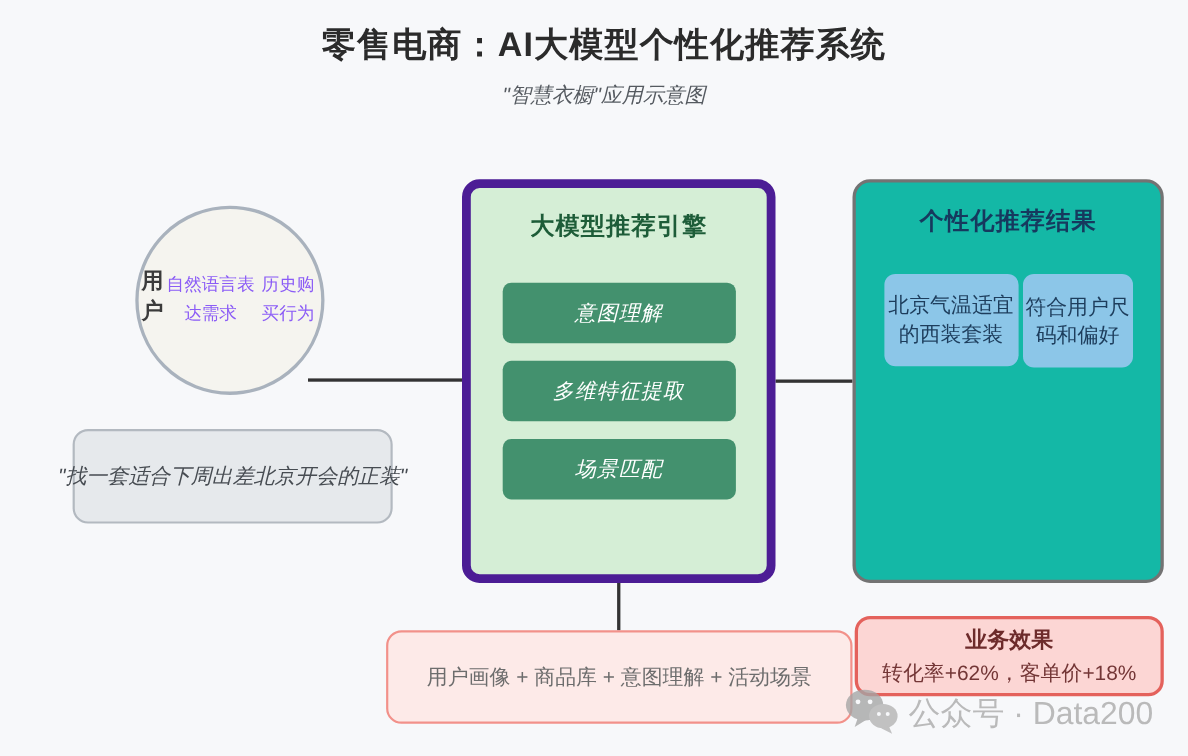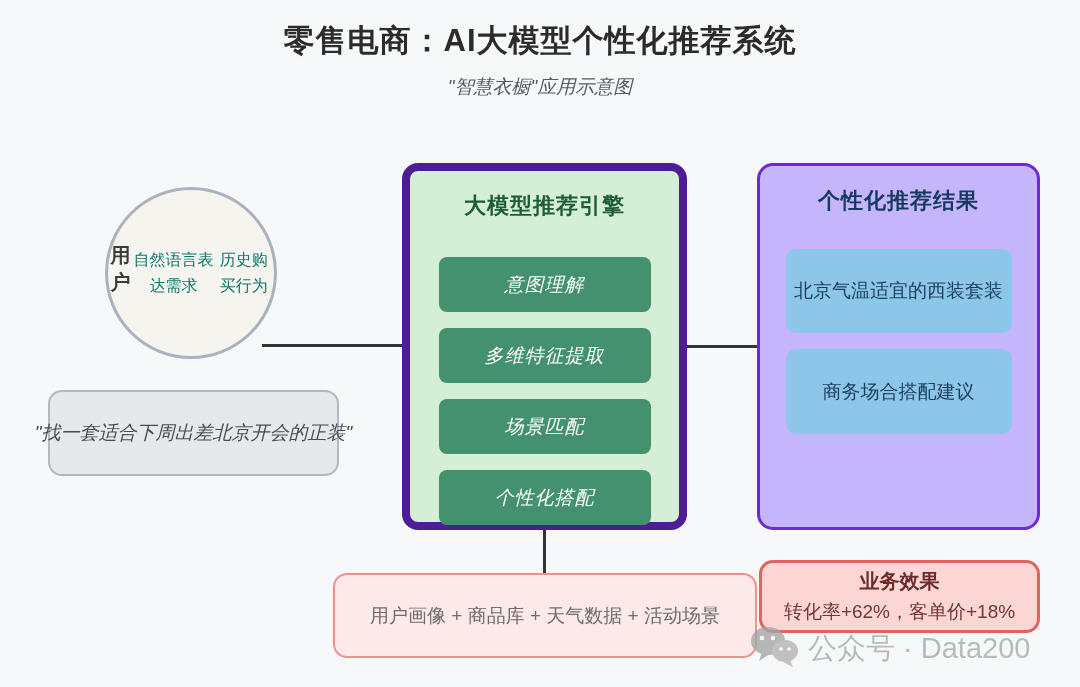--- a/index.html
+++ b/index.html
@@ -6,21 +6,21 @@
   body{
     font-family:"Liberation Sans","DejaVu Sans",sans-serif;
     background:#f7f8fa;
   }
   .canvas{
     position:relative;
     width:1080px;height:687px;
     background:#f7f8fa;
     overflow:hidden;
   }
-  .abs{position:absolute;}
+  .abs{position:absolute;margin-left:18px;}
 
   
   .page-title{
     left:0;right:0;top:20px;
     text-align:center;
     font-size:31px;font-weight:bold;
     color:#2b2b2b;
     letter-spacing:1px;
   }
   .page-subtitle{
@@ -35,21 +35,21 @@
     left:105px;top:187px;
     width:166px;height:166px;
     border-radius:50%;
     background:#f5f4ef;
     border:3px solid #a9b2bd;
     display:flex;flex-direction:row;
     align-items:center;justify-content:center;
     text-align:center;
   }
   .user-circle .u-title{font-size:20px;font-weight:bold;color:#3b3b3b;margin-bottom:8px;}
-  .user-circle .u-line{font-size:16px;color:#0f766e;line-height:26px;}
+  .user-circle .u-line{font-size:16px;color:#8b5cf6;line-height:26px;}
 
   
   .quote-box{
     left:48px;top:390px;
     width:287px;height:82px;
     background:#e6e9ec;
     border:2.5px solid #b3b9c0;
     border-radius:14px;
     display:flex;align-items:center;justify-content:center;
   }
@@ -88,35 +88,35 @@
     display:flex;align-items:center;justify-content:center;
     letter-spacing:1px;
     font-style:italic;
   }
 
   
   .results-box{
     left:757px;top:163px;
     width:283px;height:367px;
     box-sizing:border-box;
-    background:#c4b5fd;
-    border:3px solid #6d28d9;
+    background:#14b8a6;
+    border:3px solid #737373;
     border-radius:16px;
   }
   .results-title{
     margin-top:20px;
     text-align:center;
     font-size:22px;font-weight:bold;
     color:#16395e;
     letter-spacing:1px;
   }
   .results-items{
     margin:33px auto 0 auto;
     width:226px;
-    display:flex;flex-direction:column;gap:16px;
+    display:flex;flex-direction:row;gap:4px;
   }
   .result-item{
     background:#8cc6e8;
     border-radius:10px;
     color:#1d3d5c;
     font-size:19px;
     display:flex;align-items:center;justify-content:center;
     text-align:center;
   }
   .result-item.h1{height:84px;}
@@ -191,34 +191,33 @@
   <div class="abs connector conn-user"></div>
   <div class="abs connector conn-engine-results"></div>
   <div class="abs connector conn-engine-data"></div>
 
   <div class="abs engine-box">
     <div class="engine-title">大模型推荐引擎</div>
     <div class="engine-steps">
       <div class="engine-step">意图理解</div>
       <div class="engine-step">多维特征提取</div>
       <div class="engine-step">场景匹配</div>
-      <div class="engine-step">个性化搭配</div>
     </div>
   </div>
 
   <div class="abs results-box">
     <div class="results-title">个性化推荐结果</div>
     <div class="results-items">
       <div class="result-item h1">北京气温适宜的西装套装</div>
-      <div class="result-item h2">商务场合搭配建议</div>
+      <div class="result-item h2">符合用户尺码和偏好</div>
     </div>
   </div>
 
   <div class="abs data-box">
-    <div class="d-text">用户画像 + 商品库 + 天气数据 + 活动场景</div>
+    <div class="d-text">用户画像 + 商品库 + 意图理解 + 活动场景</div>
   </div>
 
   <div class="abs business-box">
     <div class="b-title">业务效果</div>
     <div class="b-stats">转化率+62%，客单价+18%</div>
   </div>
 
   <div class="abs watermark">
     <span>
       <svg width="52" height="48" viewBox="0 0 52 48">

